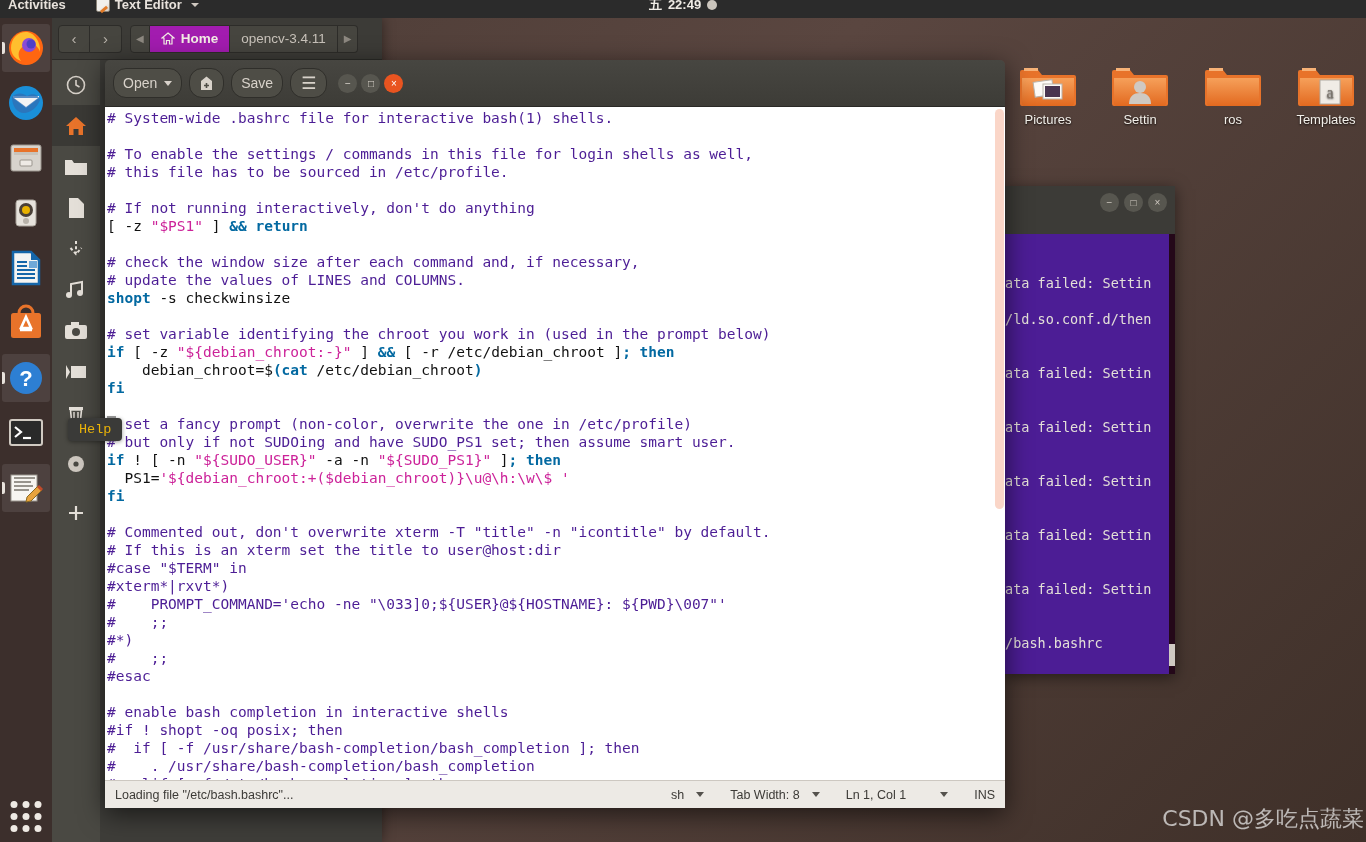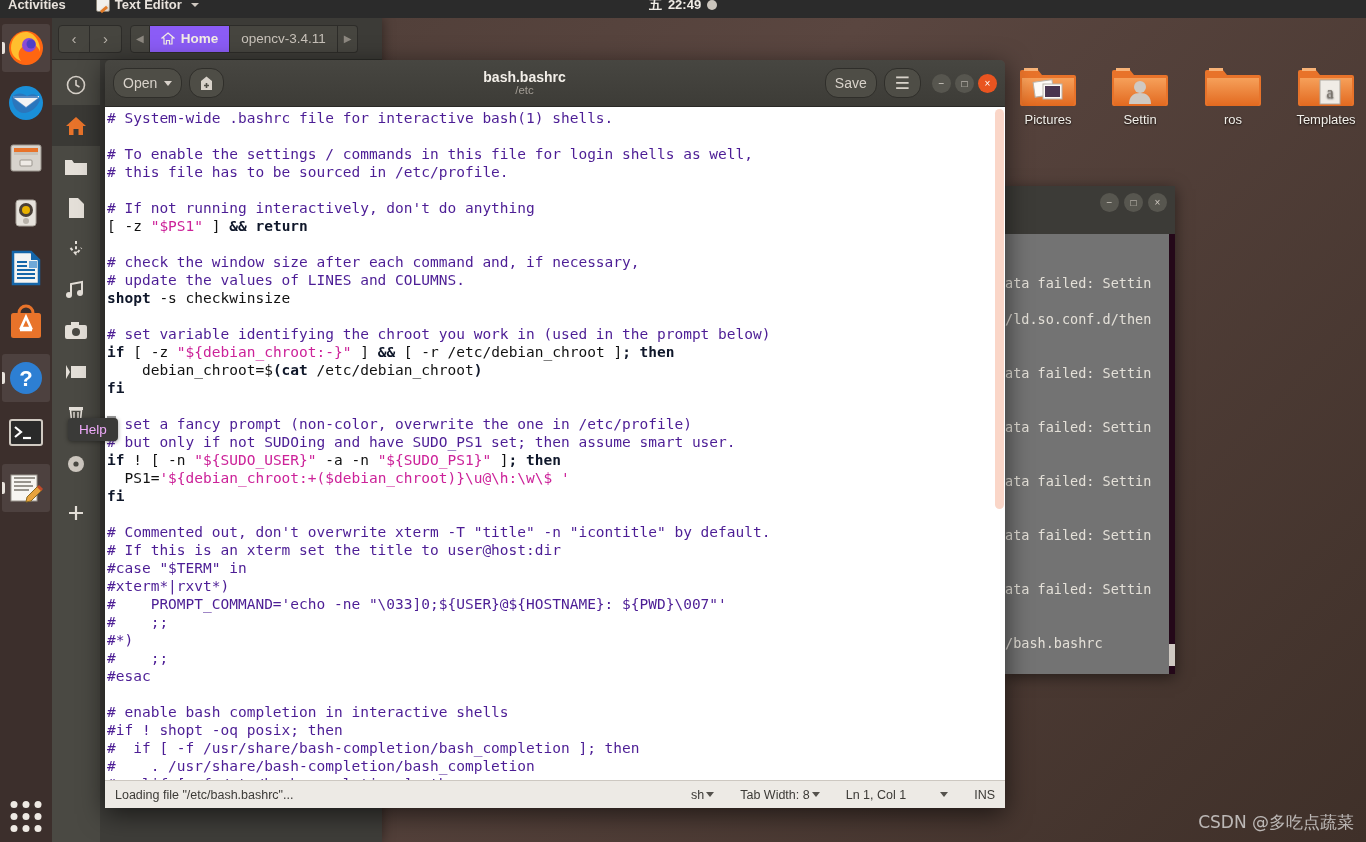--- a/index.html
+++ b/index.html
@@ -82,24 +82,25 @@
 
   #dock .apps-grid {
     position: absolute; bottom: 10px; left: 50%; transform: translateX(-50%);
     display: grid; grid-template-columns: repeat(3, 7px); gap: 5px;
   }
   #dock .apps-grid i { width:7px;height:7px;border-radius:50%;background:#efeae4; display:block; }
 
   
   #help-tip {
     position: absolute; left: 68px; top: 418px;
-    background: #3a3a38; color: #f0abfc;
+    background: #3a3a38; color: #eab308;
     border-radius: 4px; padding: 4px 11px; font-size: 13.5px;
     z-index: 58;
     box-shadow: 0 1px 4px rgba(0,0,0,.4);
+    font-family: Liberation Mono, monospace;
   }
 
   
   #nautilus {
     position: absolute; left: 52px; top: 18px; width: 330px; height: 824px;
     background: #3c3b37;
     z-index: 20;
     box-shadow: 0 0 12px rgba(0,0,0,.45);
   }
   #nautilus .hdr {
@@ -118,21 +119,21 @@
   .navbtn:last-child { border-radius: 0 4px 4px 0; border-left: none; }
 
   .crumbs { display: flex; align-items: center; }
   .crumb {
     height: 28px; padding: 0 11px; display:flex;align-items:center;gap:6px;
     background: #46453f; border: 1px solid #2d2c29; border-left: none;
     color: #c8c2ba; font-size: 13.5px;
   }
   .crumb.small { padding: 0 5px; border-left: 1px solid #2d2c29; border-radius: 4px 0 0 4px;
                  color:#8d8880; font-size: 10px;}
-  .crumb.active { background: #8b5cf6; color: #f2ece4; font-weight: bold; }
+  .crumb.active { background: #a21caf; color: #f2ece4; font-weight: bold; }
   .crumb.last { border-radius: 0 4px 4px 0; padding: 0 6px; color:#8d8880; font-size:10px; }
   .home-ic { width:14px;height:13px; display:inline-block; }
 
   #nautilus .body { display:flex; height: calc(824px - 42px); }
   #nautilus .side {
     width: 48px; background: #4a4943; padding-top: 4px;
     display:flex;flex-direction:column;align-items:center;
   }
   .side-item {
     width: 48px; height: 41px; display:flex;align-items:center;justify-content:center;
@@ -147,21 +148,21 @@
     z-index: 22;
     box-shadow: 0 3px 14px rgba(0,0,0,.5);
   }
   #terminal .tbar {
     height: 48px; background: #3c3b37;
     display:flex;align-items:flex-start;justify-content:flex-end;padding:7px 8px 0 0;gap:5px;
   }
   .tctl { width:19px;height:19px;border-radius:50%;background:#57564f;
           display:flex;align-items:center;justify-content:center;color:#d0cac2;font-size:10px;}
   #terminal .term-body {
-    height: 440px; background: #737373; overflow: hidden;
+    height: 440px; background: #4c1d95; overflow: hidden;
     font-family: "DejaVu Sans Mono", monospace; font-size: 13.5px;
     color: #e4e0d8; padding: 4px 0 0 0; position:relative;
   }
   #terminal .term-body .ln { white-space: pre; line-height: 18px; height: 18px; padding-left:0; }
   #terminal .tscroll {
     position:absolute; right:0; top:0; width:6px; height:440px; background:#240819;
   }
   #terminal .tscroll i { position:absolute; bottom:8px; left:0; width:6px;height:22px;background:#cfc9c2;display:block;}
 
   
@@ -204,47 +205,47 @@
     background: #ffffff; position: relative; overflow: hidden;
   }
   #gedit .code {
     font-family: "DejaVu Sans Mono", monospace;
     font-size: 14.5px; line-height: 18px;
     padding: 2px 0 0 2px;
     white-space: pre;
   }
   #gedit .code .l { height: 18px; }
   .cm { color: #4c1d95; }          
-  .kw { color: #0f172a; font-weight: bold; }  
+  .kw { color: #0369a1; font-weight: bold; }  
   .st { color: #cc2299; }          
   .pl { color: #111; }             
   .ul { }
   .cursorbox { background:#9b9b9b; color:#2233cc; }
 
   #gedit .vscroll {
     position:absolute; right:0; top:0; width:12px; height:100%;
     background: transparent;
   }
   #gedit .vscroll i {
     position:absolute; right:1px; top:2px; width:9px; height:400px;
     background:#fad6c8; border-radius:5px; display:block;
   }
   #gedit .status {
     height: 28px; background: #edeae5; border-top: 1px solid #cdc8c1;
     display: flex; align-items: center; padding: 0 10px;
     font-size: 12.5px; color: #3c3a36;
   }
   #gedit .status .msg { flex: 1; }
-  #gedit .status .seg { display:flex;align-items:center;gap:2px; margin-left: 26px; }
+  #gedit .status .seg { display:flex;align-items:center;gap:12px; margin-left: 26px; }
   #gedit .status .dn { width:0;height:0;border-left:4px solid transparent;border-right:4px solid transparent;border-top:5px solid #55524d;}
 
   
   #watermark {
-    position: absolute; right: 12px; bottom: 8px;
-    color: rgba(235,235,235,.72); font-size: 17px; z-index: 70;
+    position: absolute; right: 2px; bottom: 8px;
+    color: rgba(235,235,235,.72); font-size: 22px; z-index: 70;
     font-family: "DejaVu Sans", sans-serif;
     margin-top: 20px;
   }
 </style>
 </head>
 <body>
 
 <div id="desktop"></div>
 
 <div class="desk-icon" style="left:1002px; top:62px;">
@@ -455,24 +456,20 @@
   <div class="hdr">
     <div class="gbtn">
       <span>Open</span>
       <span class="caret"></span>
     </div>
     <div class="gbtn" style="padding:0 8px">
       <svg width="17" height="17" viewBox="0 0 17 17">
         <path d="M3 6 L8.5 1.5 L14 6 V15 H3z" fill="#d8d2ca"></path>
         <path d="M8.5 8 V13 M6 10.5 H11" stroke="#4e4d46" stroke-width="1.6"></path>
       </svg>
-    </div>
-    <div class="title-wrap">
-      <div class="title">bash.bashrc</div>
-      <div class="subtitle">/etc</div>
     </div>
     <div class="gbtn">Save</div>
     <div class="gbtn" style="padding:0 10px;font-size:17px">☰</div>
     <div class="wctl">
       <div class="wbtn">−</div>
       <div class="wbtn">□</div>
       <div class="wbtn close">×</div>
     </div>
   </div>
 

